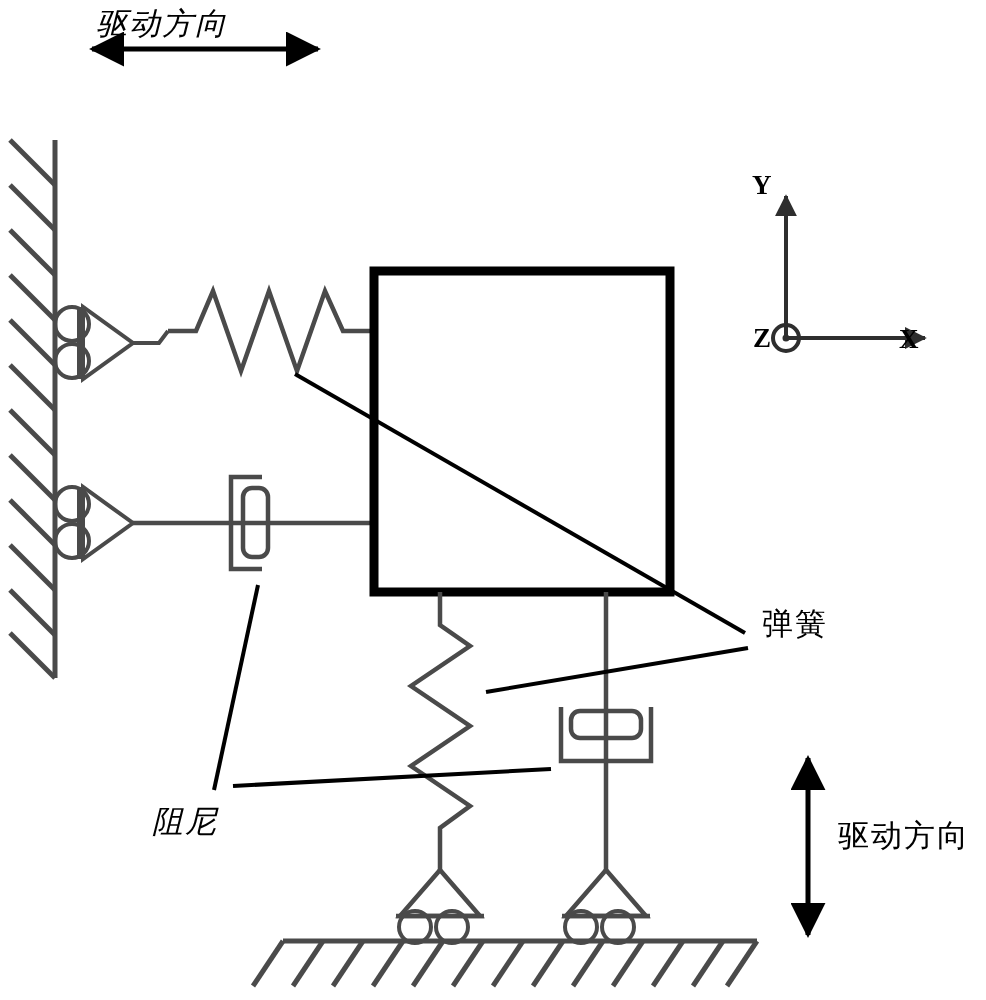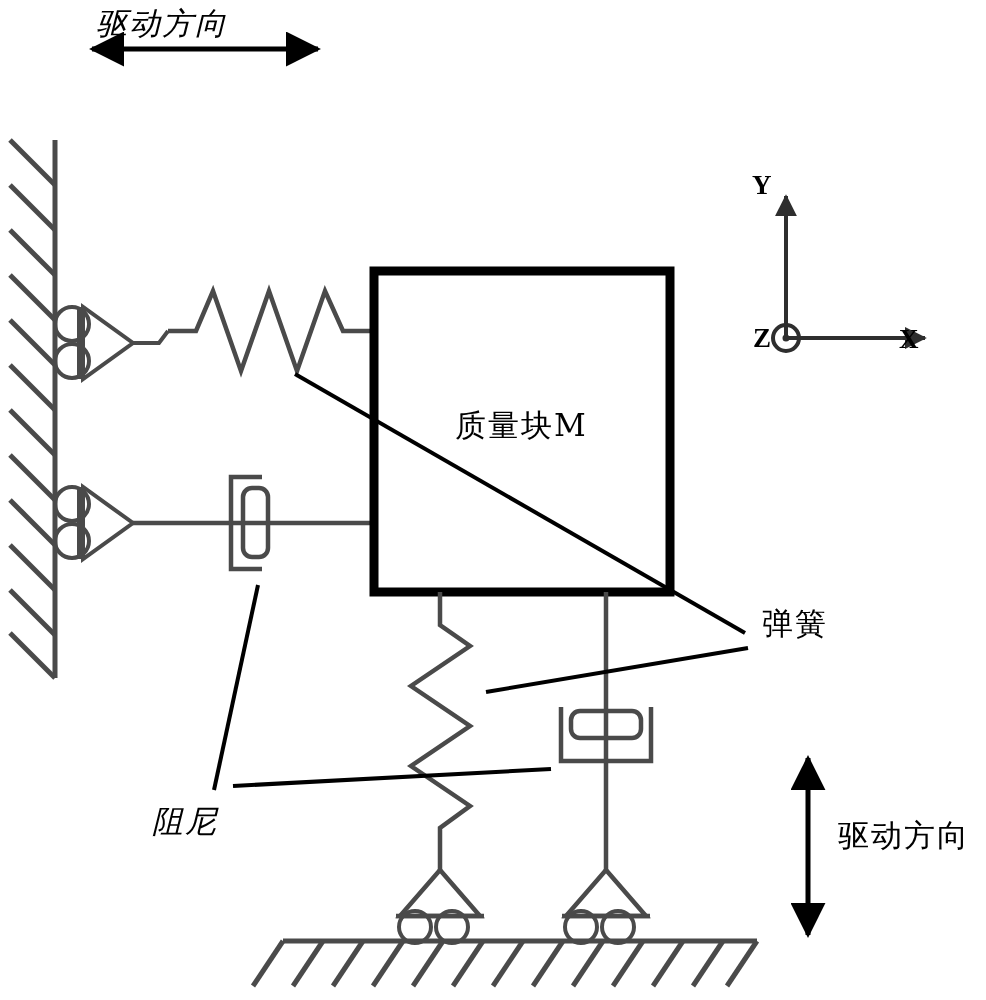--- a/index.html
+++ b/index.html
@@ -170,21 +170,20 @@
     <g>
       <line x1="295" y1="374" x2="745" y2="633" stroke="#000" stroke-width="4"></line>
       <line x1="486" y1="692" x2="748" y2="648" stroke="#000" stroke-width="4"></line>
       <line x1="258" y1="585" x2="214" y2="790" stroke="#000" stroke-width="4"></line>
       <line x1="551" y1="769" x2="233" y2="786" stroke="#000" stroke-width="4"></line>
     </g>
   </svg>
 
   <div class="lbl cn" id="label-drive-direction">驱动方向</div>
 
-  <div class="lbl cn" id="label-mass-block">质量块M</div>
 
   <div class="lbl cn" id="label-spring">弹簧</div>
 
   <div class="lbl cn" id="label-damping">阻尼</div>
 
   <div class="lbl cn" id="label-sense-direction">驱动方向</div>
 
   <div class="lbl axis-lbl" id="label-axis-y">Y</div>
 
   <div class="lbl axis-lbl" id="label-axis-x">X</div>

